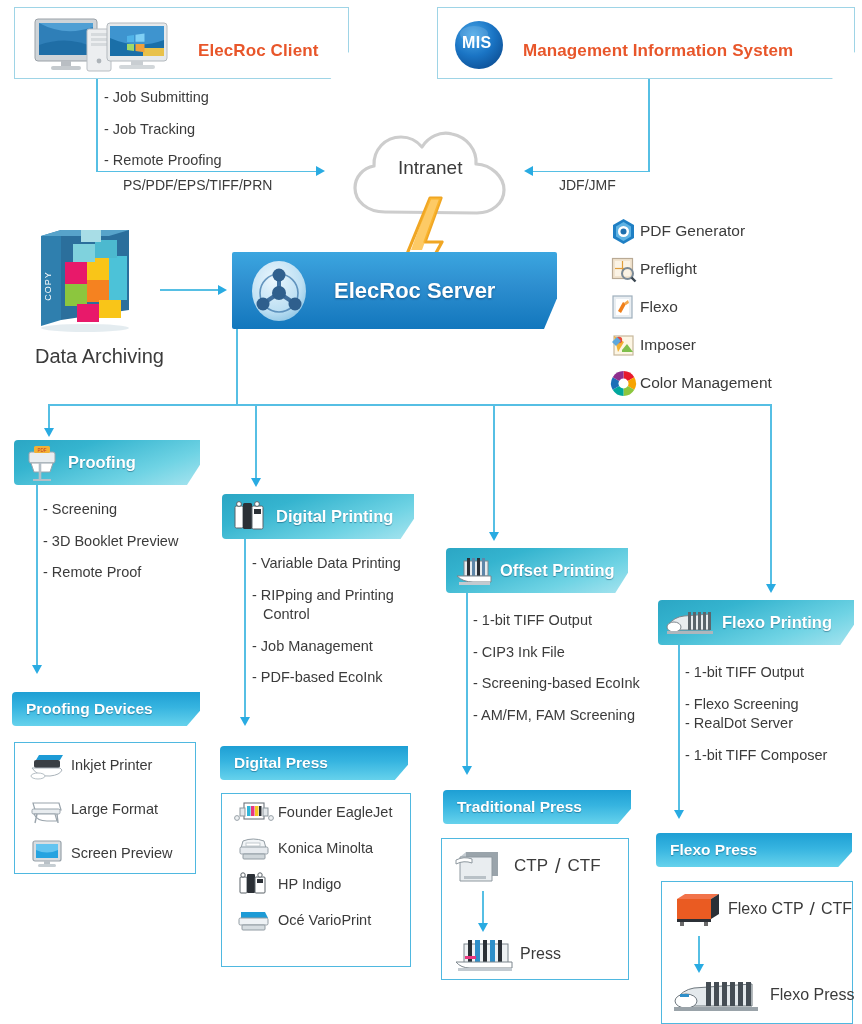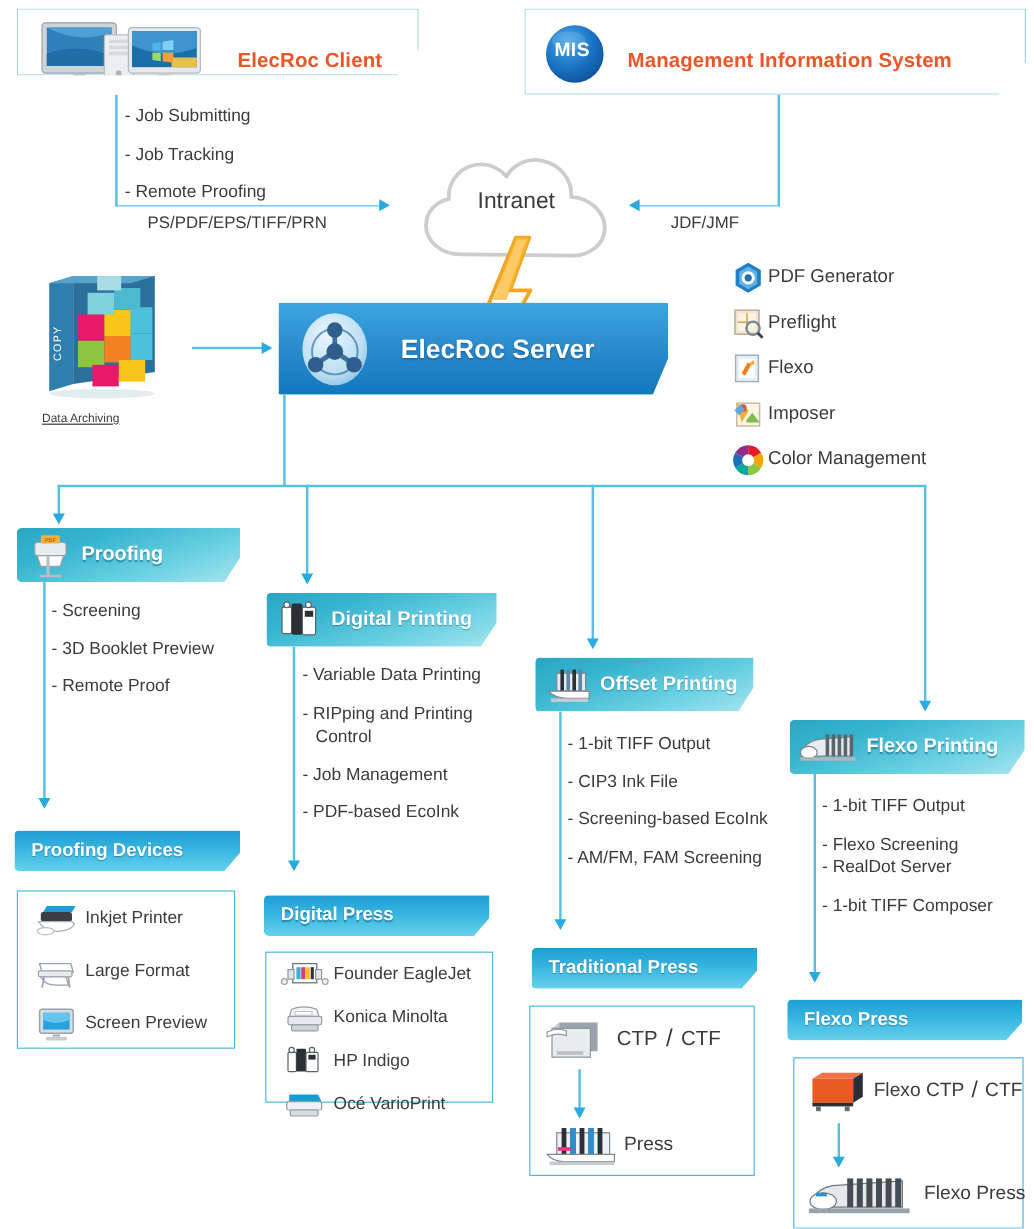--- a/index.html
+++ b/index.html
@@ -92,21 +92,21 @@
   .bul{color:#3b3b3b;font-size:14.5px;line-height:1.35;}
 
   .slash{color:#7ecdee;font-weight:normal;}
   svg{display:block;overflow:visible;}
 </style>
 </head>
 <body>
 
 <div id="canvas">
 
-  <div class="topbox clip abs" style="left:14px;top:7px;width:335px;height:56px;">
+  <div class="topbox clip abs" style="left:14px;top:7px;width:335px;height:72px;">
     <span class="abs" style="left:16px;top:7px;">
       <svg width="140" height="58" viewBox="0 0 140 58">
 
         <rect x="4" y="4" width="62" height="42" rx="3" fill="#cfd4d8" stroke="#9aa1a7" stroke-width="1"></rect>
         <rect x="8" y="8" width="54" height="32" fill="#2f7fb8"></rect>
         <path d="M8 8 q26 14 54 4 v-4 z" fill="#4f9fd4"></path>
         <path d="M8 30 q28 -10 54 2 v8 h-54 z" fill="#1f6ea6"></path>
         <rect x="30" y="46" width="10" height="6" fill="#b9bec3"></rect>
         <rect x="20" y="51" width="30" height="4" rx="2" fill="#c5cace"></rect>
 
@@ -207,21 +207,21 @@
         <rect x="76" y="50" width="18" height="22" fill="#4cc2d8"></rect>
         <rect x="44" y="76" width="22" height="18" fill="#e8196a"></rect>
         <rect x="66" y="72" width="22" height="18" fill="#f9c518"></rect>
         <rect x="40" y="16" width="22" height="18" fill="#7fd2dd"></rect>
         <rect x="62" y="12" width="22" height="18" fill="#4cb9cf"></rect>
         <rect x="48" y="2" width="20" height="12" fill="#a8dde6"></rect>
       </g>
       <ellipse cx="52" cy="100" rx="44" ry="4" fill="#d9e4ea" opacity=".7"></ellipse>
     </svg>
   </div>
-  <div class="txt abs" style="left:35px;top:343px;font-size:10px;text-decoration:underline;">Data Archiving</div>
+  <div class="txt abs" style="left:35px;top:343px;font-size:20px;">Data Archiving</div>
 
   <div class="ln lnh abs" style="left:160px;top:289px;width:60px;"></div>
   <div class="arw arw-r abs" style="left:218px;top:284.5px;"></div>
 
   <div class="server abs" style="left:232px;top:252px;width:325px;height:77px;">
     <span style="margin-left:16px;">
       <svg width="62" height="62" viewBox="0 0 62 62">
         <defs>
           <radialGradient id="srvg" cx="40%" cy="32%" r="75%">
             <stop offset="0%" stop-color="#eaf6fd"></stop>
@@ -416,21 +416,21 @@
     <div class="bul">- PDF-based EcoInk</div>
   </div>
 
   <div class="ln lnv abs" style="left:244px;top:539px;height:180px;"></div>
   <div class="arw arw-d abs" style="left:239.5px;top:717px;"></div>
 
   <div class="banner banner-blue" style="left:220px;top:746px;width:188px;height:34px;">
     <span class="banner-label sm" style="margin-left:14px;">Digital Press</span>
   </div>
 
-  <div class="devbox" style="left:221px;top:793px;width:190px;height:126px;">
+  <div class="devbox" style="left:221px;top:793px;width:190px;height:174px;">
     <div class="devrow" style="height:36px;padding-left:12px;">
       <span style="width:44px;">
         <svg width="40" height="26" viewBox="0 0 40 26">
           <rect x="10" y="4" width="20" height="16" fill="#ffffff" stroke="#6d767d" stroke-width="1.1"></rect>
           <rect x="13" y="7" width="3.5" height="10" fill="#2fb5d8"></rect>
           <rect x="17" y="7" width="3.5" height="10" fill="#e8377f"></rect>
           <rect x="21" y="7" width="3.5" height="10" fill="#f6c721"></rect>
           <rect x="25" y="7" width="2.5" height="10" fill="#2b3036"></rect>
           <rect x="6" y="9" width="5" height="8" fill="#e2e7ea" stroke="#8d979e" stroke-width="1"></rect>
           <rect x="29" y="9" width="5" height="8" fill="#e2e7ea" stroke="#8d979e" stroke-width="1"></rect>

